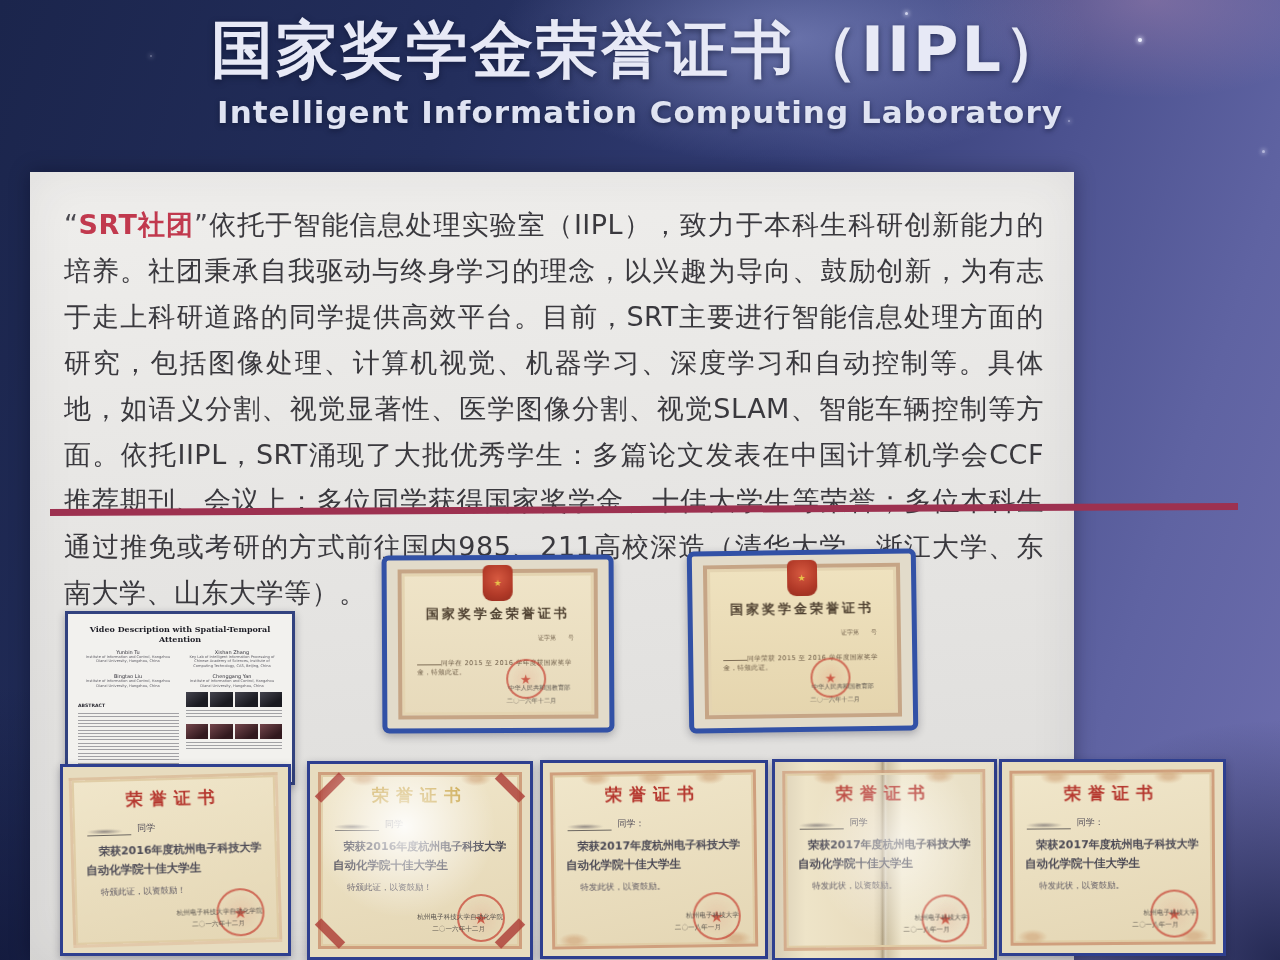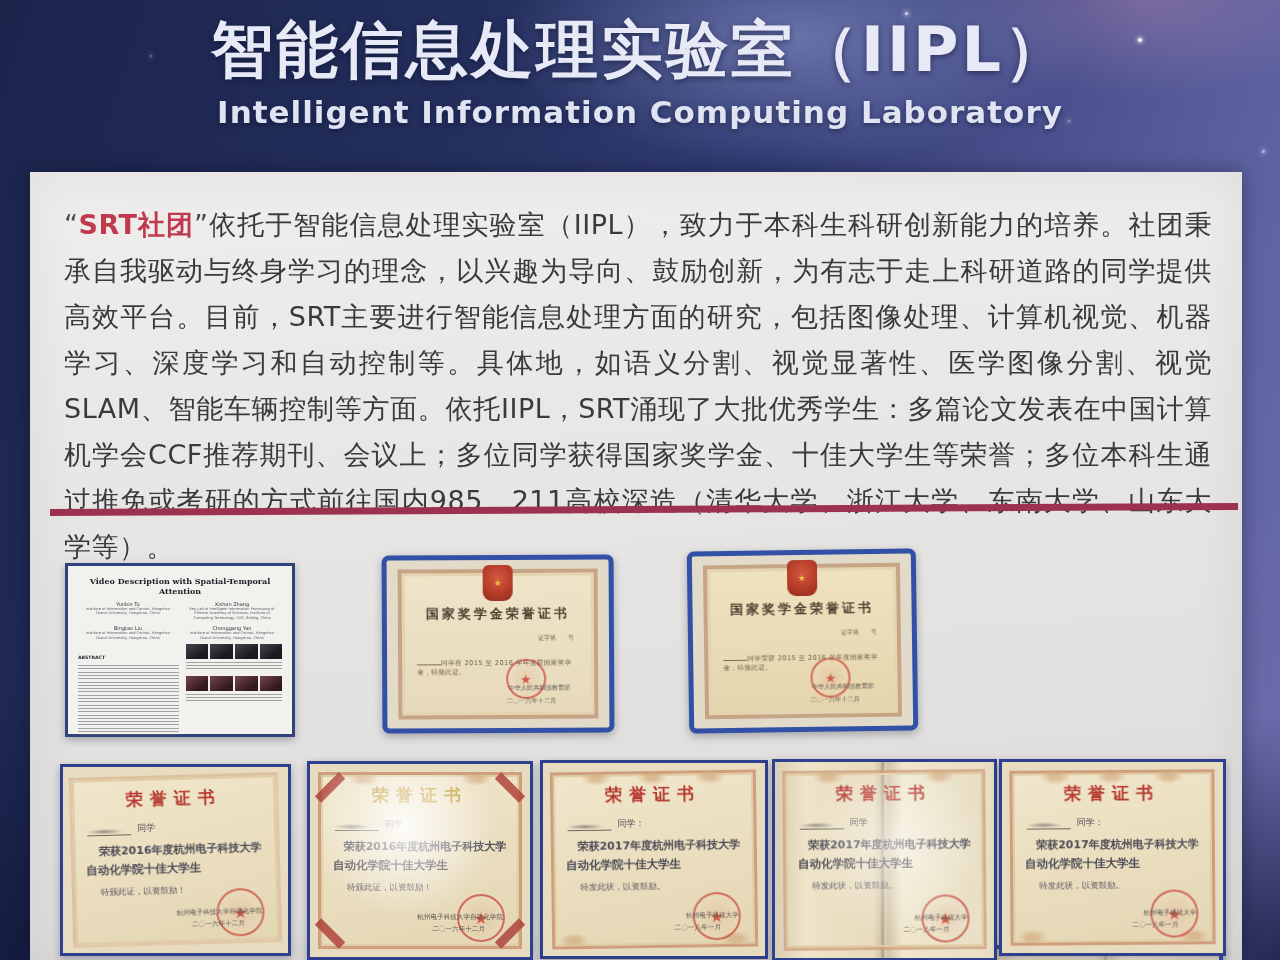--- a/index.html
+++ b/index.html
@@ -20,38 +20,38 @@
   .star { position:absolute; border-radius:50%; background:#eef0ff; box-shadow:0 0 4px 1px rgba(238,240,255,.8); }
 
   
   .header { position:absolute; left:0; top:0; width:100%; text-align:center; color:#e7e9f6; }
   .title-zh { margin-top:8px; font-size:62px; font-weight:bold; letter-spacing:3px;
     text-shadow:0 2px 6px rgba(10,15,40,.55); }
   .title-en { margin-top:2px; font-size:31px; font-weight:bold; letter-spacing:1px;
     color:#dfe3f2; text-shadow:0 2px 5px rgba(10,15,40,.5); }
 
   
-  .panel { position:absolute; left:30px; top:172px; width:1212px; bottom:0;
+  .panel { position:absolute; left:30px; top:172px; width:1044px; bottom:0;
     background:linear-gradient(176deg,#efeeec 0%,#e7e6e4 40%,#dcdbd9 100%);
     box-shadow:inset 0 0 50px rgba(40,40,60,.07), 0 0 18px rgba(0,0,20,.35); }
 
   .intro { padding:30px 30px 0 34px; font-size:27px; line-height:46px; color:#3a393e;
     text-align:justify; letter-spacing:.5px; font-weight:500; }
   .intro .hl { color:#c1394e; font-weight:bold; }
   .intro .q { color:#4a4950; }
 
   .divider { position:absolute; left:20px; top:334px; width:1188px; height:7px;
     background:linear-gradient(180deg,#b04a62,#93284а 60%,#8d2a44);
     background-color:#9d3150; transform:rotate(-.3deg); }
 
   
   .card { position:absolute; box-shadow:0 3px 8px rgba(20,20,40,.3); }
 
   
-  .paper-card { background:#f2f1ee; border:3px solid #32427f; padding:6px 8px; }
+  .paper-card { background:#f2f1ee; border:3px solid #32427f; padding:6px 8px;margin-top:48px; }
   .p-title { text-align:center; font-family:"DejaVu Serif","Liberation Serif",serif;
     font-weight:bold; font-size:8px; color:#1e1e26; margin-top:4px; }
   .p-authors { display:grid; grid-template-columns:1fr 1fr; gap:5px 8px; padding:5px 4px 2px; }
   .p-author { text-align:center; }
   .p-name { font-size:5px; color:#33323a; filter:blur(.25px); }
   .p-aff { font-size:3.6px; line-height:1.25; color:#5c5b63; filter:blur(.4px); }
   .p-body { display:flex; gap:7px; padding:2px 2px 0; }
   .p-abs { flex:1.05; }
   .p-abs-h { font-size:4.6px; font-weight:bold; color:#2a2a32; }
   .p-textlines { height:72px; margin-top:2px; opacity:.55; filter:blur(.3px);
@@ -142,21 +142,21 @@
 
   <div class="backdrop">
     <div class="star" style="left:1138px;top:38px;width:4px;height:4px;"></div>
     <div class="star" style="left:905px;top:12px;width:3px;height:3px;opacity:.8;"></div>
     <div class="star" style="left:1262px;top:150px;width:3px;height:3px;opacity:.6;"></div>
     <div class="star" style="left:1068px;top:120px;width:2px;height:2px;opacity:.5;"></div>
     <div class="star" style="left:150px;top:55px;width:2px;height:2px;opacity:.35;"></div>
   </div>
 
   <div class="header">
-    <div class="title-zh">智能信息处理实验室（IIPL）</div>
+    <div class="title-zh">国家奖学金荣誉证书（IIPL）</div>
     <div class="title-en">Intelligent Information Computing Laboratory</div>
   </div>
 
   <div class="panel">
 
     <p class="intro"><span class="q">“</span><span class="hl">SRT社团</span><span class="q">”</span><span>依托于智能信息处理实验室（IIPL），致力于本科生科研创新能力的培养。社团秉承自我驱动与终身学习的理念，以兴趣为导向、鼓励创新，为有志于走上科研道路的同学提供高效平台。目前，SRT主要进行智能信息处理方面的研究，包括图像处理、计算机视觉、机器学习、深度学习和自动控制等。具体地，如语义分割、视觉显著性、医学图像分割、视觉SLAM、智能车辆控制等方面。依托IIPL，SRT涌现了大批优秀学生：多篇论文发表在中国计算机学会CCF推荐期刊、会议上；多位同学获得国家奖学金、十佳大学生等荣誉；多位本科生通过推免或考研的方式前往国内985、211高校深造（清华大学、浙江大学、东南大学、山东大学等）。</span></p>
 
     <div class="divider"></div>
 
     <div class="card paper-card" style="left:35px;top:391px;width:230px;height:174px;">

